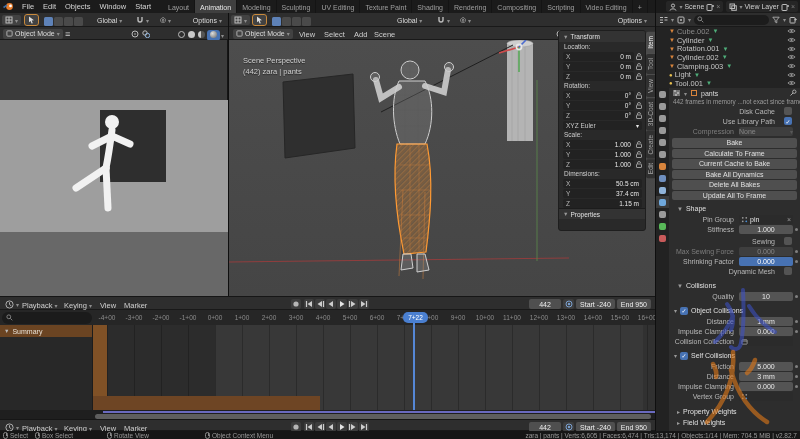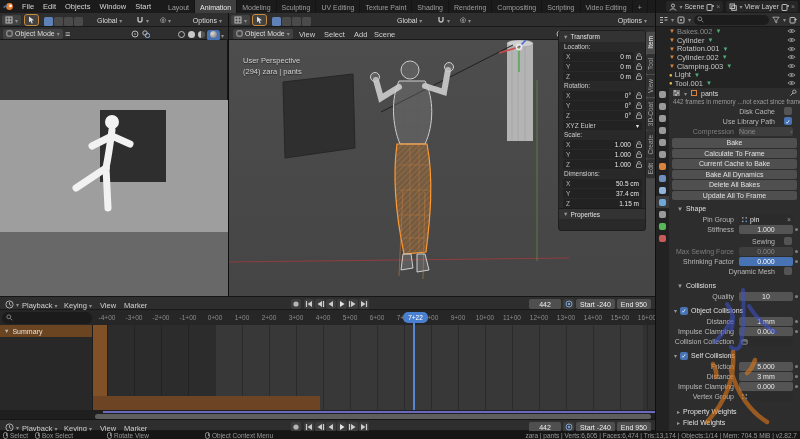--- a/index.html
+++ b/index.html
@@ -380,22 +380,22 @@
         <path d="M171,125 h30 M170,150 h32 M172,175 h28 M174,198 h26 M181,105 v108 M190,105 v108" stroke="#c87c3c" stroke-width="0.5" fill="none" opacity="0.8"></path>
         <line x1="174" y1="150" x2="170" y2="236" stroke="#c87c3c" stroke-width="0.7" opacity="0.8"></line>
         <line x1="196" y1="152" x2="194" y2="239" stroke="#c87c3c" stroke-width="0.7" opacity="0.8"></line>
       </g>
 
       <g stroke="#cfcfcf" fill="rgba(150,150,150,0.3)" stroke-width="1">
         <path d="M174,214 l8,0 l2,14 l-12,2 Z"></path>
         <path d="M188,214 l8,0 l4,16 l-12,2 Z"></path>
       </g>
     </svg>
-    <div class="vp-overlay" style="top:16px">User Perspective</div>
-    <div class="vp-overlay" style="top:27px">(294) zara | pants</div>
+    <div class="vp-overlay" style="top:16px">Scene Perspective</div>
+    <div class="vp-overlay" style="top:27px">(442) zara | pants</div>
   </div>
 
   <div class="npanel">
     <div class="np-h">
         <span class="car" style="color:#999;font-size:5.5px">▼</span>
         <span>Transform</span>
       </div>
     <div id="npBody">
         <div class="np-sub">Location:</div>
         <div class="np-row">
@@ -551,21 +551,21 @@
       </svg>
       <span class="chev">▾</span>
     <svg width="8" height="8" viewBox="0 0 8 8">
         <rect x="1" y="1.5" width="5" height="5.5" rx="0.5" fill="none" stroke="#bbb"></rect>
         <path d="M5.5,3.5 h2.2 M6.6,2.4 v2.2" stroke="#bbb"></path>
       </svg>
   </div>
   <div class="ol-body" id="olBody">
       <div class="ol-row dim">
         <span class="tri" style="color: rgb(216, 132, 60);">▼</span>
-        <span class="nm">Bakes.002</span>
+        <span class="nm">Cube.002</span>
         <span class="tri" style="color: rgb(79, 174, 122);">▼</span>
         <svg class="eye" width="9" height="6" viewBox="0 0 10 6">
           <path d="M1,3 Q5,-0.5 9,3 Q5,6.5 1,3" fill="none" stroke="#9a9a9a"></path>
           <circle cx="5" cy="3" r="1.2" fill="#9a9a9a"></circle>
         </svg>
       </div>
       <div class="ol-row">
         <span class="tri" style="color: rgb(216, 132, 60);">▼</span>
         <span class="nm">Cylinder</span>
         <span class="tri" style="color: rgb(79, 174, 122);">▼</span>

